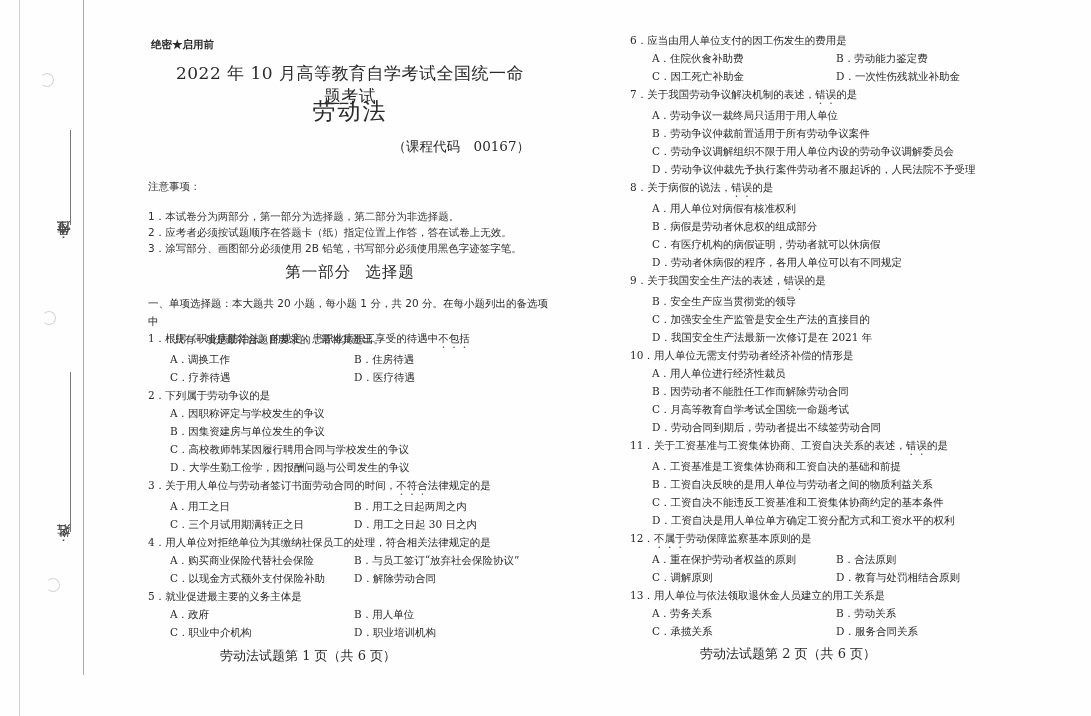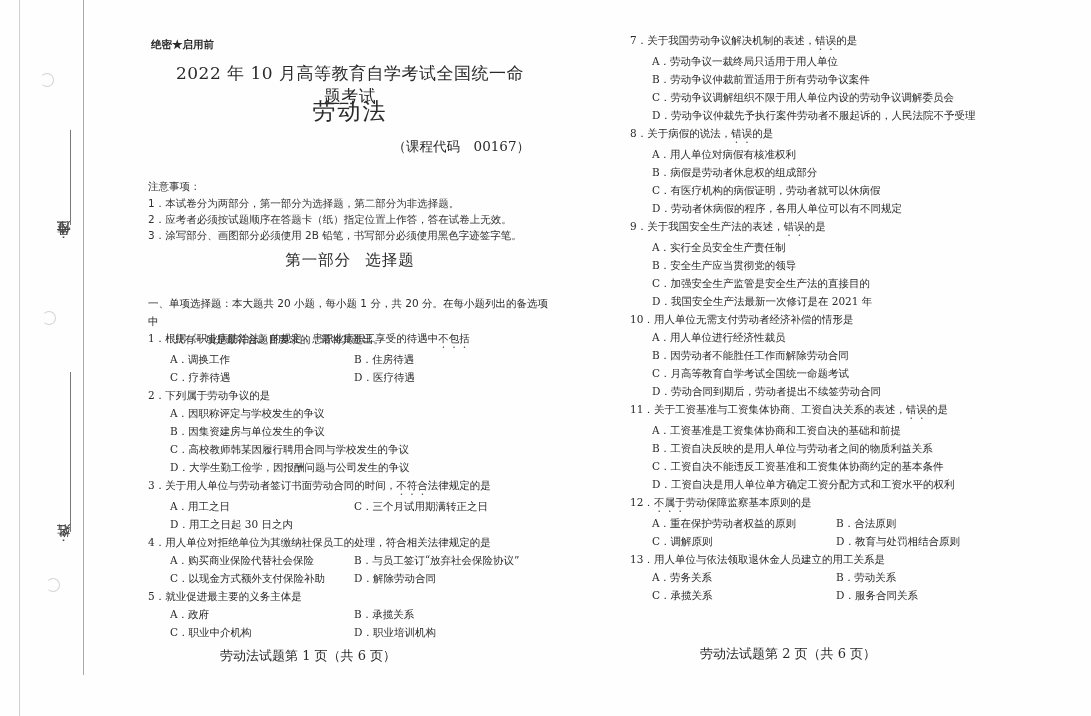--- a/index.html
+++ b/index.html
@@ -23,23 +23,23 @@
   .col { position:absolute; font-size:10.5px; line-height:18px; }
   .col.left { left:148px; width:400px; }
   .col.right { left:630px; width:380px; }
 
   .secret { position:absolute; left:151px; top:38px; font-size:10.5px; font-weight:bold; font-family:Liberation Serif, serif; }
   .exam-title { position:absolute; left:170px; top:62px; width:360px; text-align:center; font-size:17px; letter-spacing:0.5px; }
   .subject-title { position:absolute; left:170px; top:96px; width:360px; text-align:center; font-size:23px; letter-spacing:2px; }
   .course-code { position:absolute; left:170px; top:138px; width:360px; text-align:right; font-size:13.5px; }
 
   .notice { position:absolute; left:148px; top:178px; width:400px; font-size:10.5px; line-height:16px; font-family:"DejaVu Sans","Liberation Sans",sans-serif; color:#333; }
-  .notice .n-title { margin-bottom:1px; }
-
-  .part-title { position:absolute; left:170px; top:250px; width:360px; text-align:center; font-size:15.5px; letter-spacing:1px; }
+  .notice .n-title { margin-bottom:14px; }
+
+  .part-title { position:absolute; left:170px; top:262px; width:360px; text-align:center; font-size:15.5px; letter-spacing:1px; }
   .part-title span+span { margin-left:14px; }
 
   .instr { position:absolute; left:148px; top:294px; width:410px; font-size:10.5px; line-height:18px; font-family:"DejaVu Sans","Liberation Sans",sans-serif; }
   .instr .l2 { padding-left:26px; }
 
   .q { margin:0; }
   .q .stem { white-space:nowrap; }
   .q .opts { padding-left:22px; }
   .opts.grid { display:grid; grid-template-columns:184px 184px; }
   .opt { white-space:nowrap; }
@@ -99,47 +99,57 @@
       <div class="opt">A．因职称评定与学校发生的争议</div>
       <div class="opt">B．因集资建房与单位发生的争议</div>
       <div class="opt">C．高校教师韩某因履行聘用合同与学校发生的争议</div>
       <div class="opt">D．大学生勤工俭学，因报酬问题与公司发生的争议</div>
     </div>
   </div>
   <div class="q">
     <div class="stem"><span>3．</span><span>关于用人单位与劳动者签订书面劳动合同的时间，</span><span class="em">不符合</span><span>法律规定的是</span></div>
     <div class="opts grid">
       <span class="opt">A．用工之日</span>
+      <span class="opt">B．用工之日起两周之内</span>
       <span class="opt">C．三个月试用期满转正之日</span>
       <span class="opt">D．用工之日起 30 日之内</span>
     </div>
   </div>
   <div class="q">
     <div class="stem"><span>4．</span><span>用人单位对拒绝单位为其缴纳社保员工的处理，符合相关法律规定的是</span></div>
     <div class="opts grid">
       <span class="opt">A．购买商业保险代替社会保险</span>
       <span class="opt">B．与员工签订“放弃社会保险协议”</span>
       <span class="opt">C．以现金方式额外支付保险补助</span>
       <span class="opt">D．解除劳动合同</span>
     </div>
   </div>
   <div class="q">
     <div class="stem"><span>5．</span><span>就业促进最主要的义务主体是</span></div>
     <div class="opts grid">
       <span class="opt">A．政府</span>
-      <span class="opt">B．承揽关系</span>
+      <span class="opt">B．用人单位</span>
       <span class="opt">C．职业中介机构</span>
       <span class="opt">D．职业培训机构</span>
     </div>
   </div>
 </div>
 
 <div class="footer" style="left:220px;top:647px;">劳动法试题第 1 页（共 6 页）</div>
 
 <div class="col right" style="top:31px;">
+  <div class="q">
+    <div class="stem"><span>6．</span><span>应当由用人单位支付的因工伤发生的费用是</span></div>
+    <div class="opts grid">
+      <span class="opt">A．住院伙食补助费</span>
+      <span class="opt">B．劳动能力鉴定费</span>
+      <span class="opt">C．因工死亡补助金</span>
+      <span class="opt">D．一次性伤残就业补助金</span>
+    </div>
+  </div>
   <div class="q">
     <div class="stem"><span>7．</span><span>关于我国劳动争议解决机制的表述，</span><span class="em">错误</span><span>的是</span></div>
     <div class="opts">
       <div class="opt">A．劳动争议一裁终局只适用于用人单位</div>
       <div class="opt">B．劳动争议仲裁前置适用于所有劳动争议案件</div>
       <div class="opt">C．劳动争议调解组织不限于用人单位内设的劳动争议调解委员会</div>
       <div class="opt">D．劳动争议仲裁先予执行案件劳动者不服起诉的，人民法院不予受理</div>
     </div>
   </div>
   <div class="q">
@@ -147,21 +157,20 @@
     <div class="opts">
       <div class="opt">A．用人单位对病假有核准权利</div>
       <div class="opt">B．病假是劳动者休息权的组成部分</div>
       <div class="opt">C．有医疗机构的病假证明，劳动者就可以休病假</div>
       <div class="opt">D．劳动者休病假的程序，各用人单位可以有不同规定</div>
     </div>
   </div>
   <div class="q">
     <div class="stem"><span>9．</span><span>关于我国安全生产法的表述，</span><span class="em">错误</span><span>的是</span></div>
     <div class="opts">
-      <div class="opt">A．实行全员安全生产责任制</div>
       <div class="opt">B．安全生产应当贯彻党的领导</div>
       <div class="opt">C．加强安全生产监管是安全生产法的直接目的</div>
       <div class="opt">D．我国安全生产法最新一次修订是在 2021 年</div>
     </div>
   </div>
   <div class="q">
     <div class="stem"><span>10．</span><span>用人单位无需支付劳动者经济补偿的情形是</span></div>
     <div class="opts">
       <div class="opt">A．用人单位进行经济性裁员</div>
       <div class="opt">B．因劳动者不能胜任工作而解除劳动合同</div>

